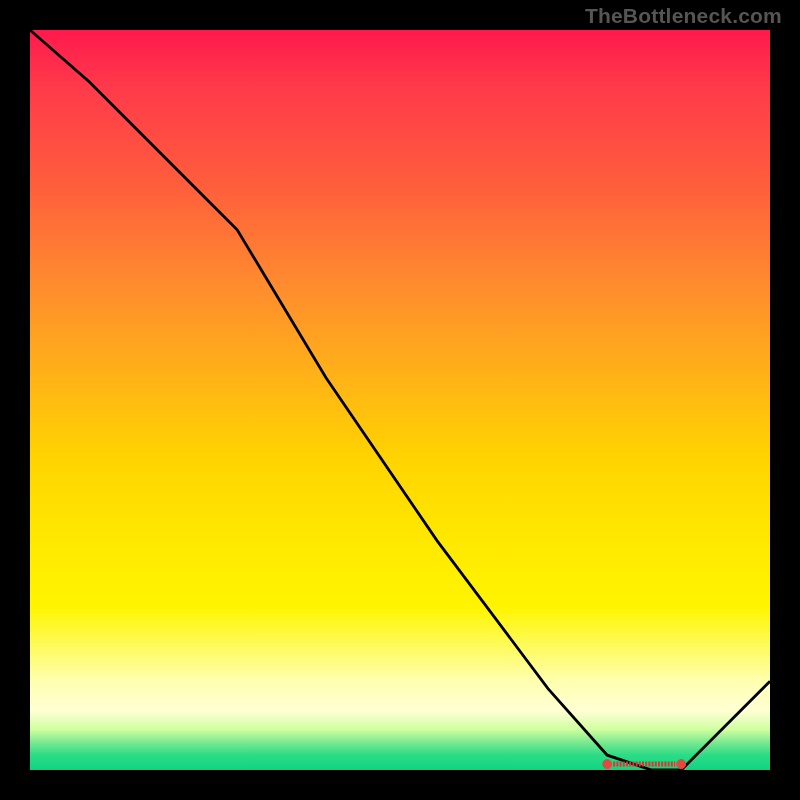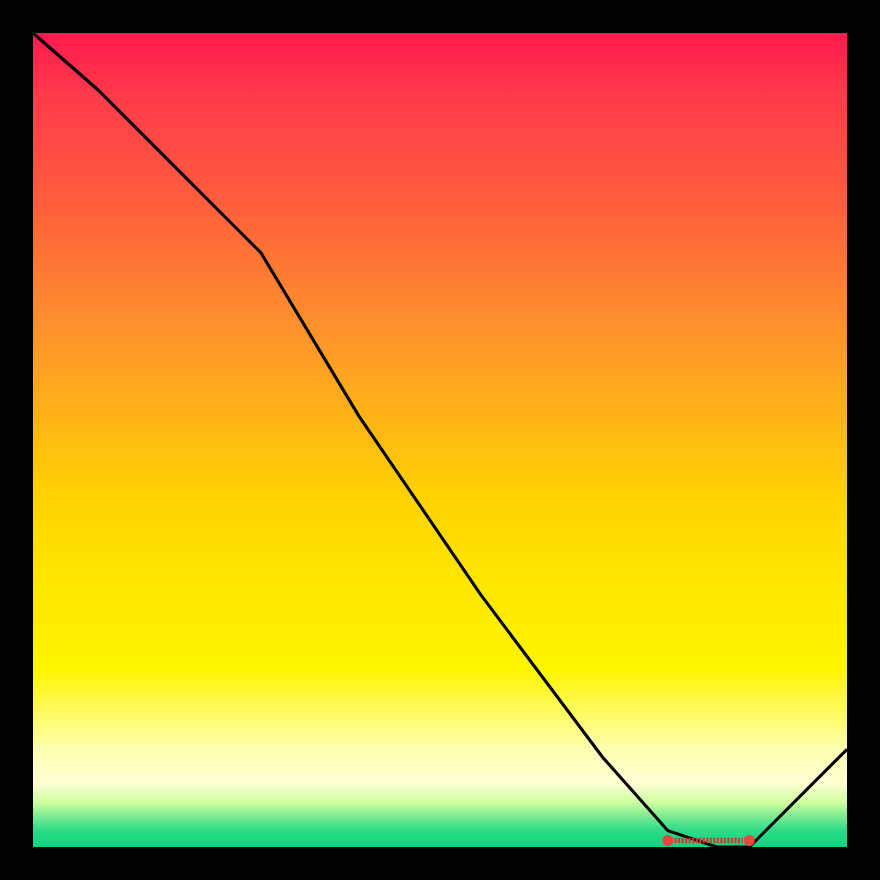--- a/index.html
+++ b/index.html
@@ -66,20 +66,21 @@
   }
   .dot {
     fill: #e24a3f;
     stroke: #e24a3f;
   }
 </style>
 </head>
 <body>
 
 <div class="chart-wrap">
+  <div class="watermark">TheBottleneck.com</div>
 
   <div class="plot-area">
     <svg class="lines" viewBox="0 0 740 740" preserveAspectRatio="none">
       <path id="curve-path" class="curve" d="M0.0 0.0 L59.2 51.8 L118.4 111.0 L177.6 170.2 L207.2 199.8 L296.0 347.8 L407.0 510.6 L518.0 658.6 L577.2 725.2 L621.6 740.0 L651.2 740.0 L740.0 651.2"></path>
       <g id="markers-g">
           <circle cx="577.2" cy="734.08" r="4.5" class="dot"></circle>
           <circle cx="651.2" cy="734.08" r="4.5" class="dot"></circle>
           <line x1="583.2" x2="645.2" y1="734.08" y2="734.08" stroke="#d43a31" stroke-width="5" stroke-dasharray="2 1.2"></line>
         </g>
     </svg>

